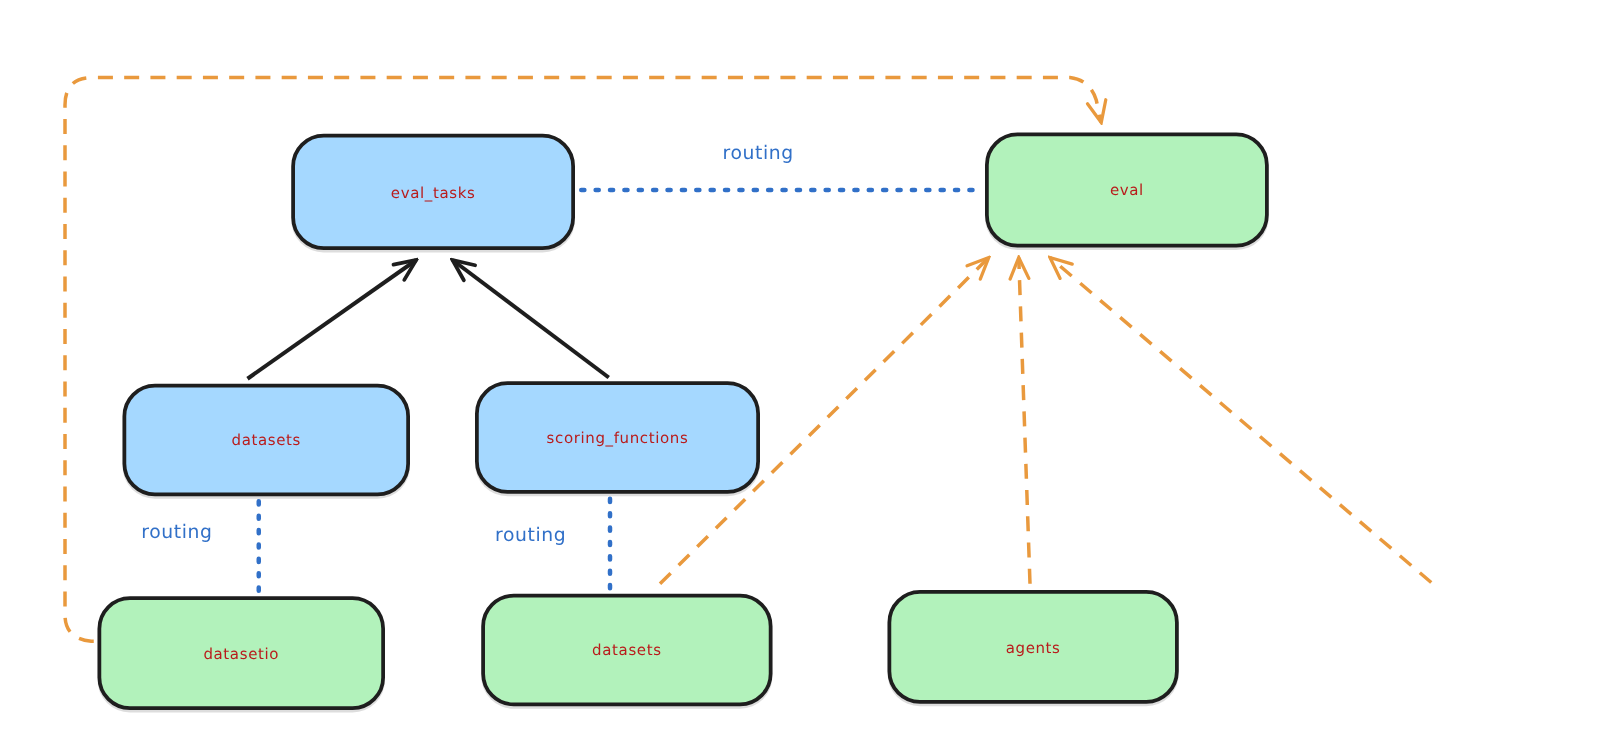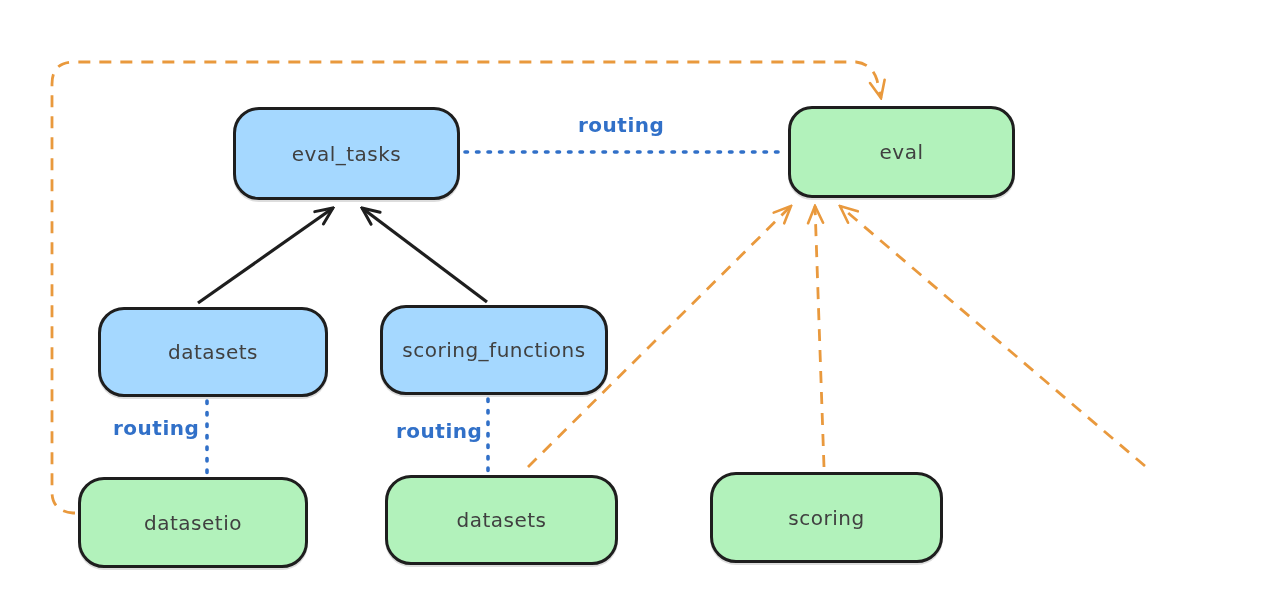--- a/index.html
+++ b/index.html
@@ -27,29 +27,29 @@
     border-radius: 26px;
     display: flex;
     align-items: center;
     justify-content: center;
     box-sizing: border-box;
     box-shadow: 0 2px 0 rgba(120,120,120,0.25);
   }
   .node.api    { background: #a5d8ff; }
   .node.impl   { background: #b2f2bb; }
   .node-label {
-    font-size: 20px;
-    color: #404040;
+    font-size: 12px;
+    color: #b91c1c;
     letter-spacing: 0.5px;
     white-space: nowrap;
   }
   .edge-label {
     position: absolute;
-    font-size: 20px;
-    font-weight: bold;
+    font-size: 15px;
+    font-weight: normal;
     color: #3170c8;
     letter-spacing: 0.5px;
     white-space: nowrap;
   }
 </style>
 </head>
 <body>
 
 <div class="canvas">
 
@@ -73,42 +73,42 @@
     <path d="M528,467 L791,206" fill="none" stroke="#e9993d" stroke-width="2.8" stroke-dasharray="12 9" marker-end="url(#arrow-orange)"></path>
     <path d="M824,467 L815,206" fill="none" stroke="#e9993d" stroke-width="2.8" stroke-dasharray="12 9" marker-end="url(#arrow-orange)"></path>
     <path d="M1145,466 L840,206" fill="none" stroke="#e9993d" stroke-width="2.8" stroke-dasharray="12 9" marker-end="url(#arrow-orange)"></path>
     <path d="M96,513 L73,513 Q52,511 52,492 L52,84 Q52,62 74,62 L856,62 Q872,64 877,80 L881,98" fill="none" stroke="#e9993d" stroke-width="2.8" stroke-dasharray="12 9" marker-end="url(#arrow-orange)"></path>
   </svg>
 
   <div class="node api" style="left:233px; top:107px; width:227px; height:93px;">
     <span class="node-label">eval_tasks</span>
   </div>
 
-  <div class="node impl" style="left:788px; top:106px; width:227px; height:92px;border-radius:24px;">
+  <div class="node impl" style="left:788px; top:106px; width:227px; height:92px;">
     <span class="node-label">eval</span>
   </div>
 
   <div class="node api" style="left:98px; top:307px; width:230px; height:90px;">
     <span class="node-label">datasets</span>
   </div>
 
   <div class="node api" style="left:380px; top:305px; width:228px; height:90px;justify-content:center;">
     <span class="node-label">scoring_functions</span>
   </div>
 
   <div class="node impl" style="left:78px; top:477px; width:230px; height:91px;">
     <span class="node-label">datasetio</span>
   </div>
 
   <div class="node impl" style="left:385px; top:475px; width:233px; height:90px;">
     <span class="node-label">datasets</span>
   </div>
 
   <div class="node impl" style="left:710px; top:472px; width:233px; height:91px;">
-    <span class="node-label">scoring</span>
+    <span class="node-label">agents</span>
   </div>
 
 
   <div class="edge-label" style="left:578px; top:113px;">routing</div>
   <div class="edge-label" style="left:113px; top:416px;">routing</div>
   <div class="edge-label" style="left:396px; top:419px;">routing</div>
 
 </div>
 
 </body></html>

